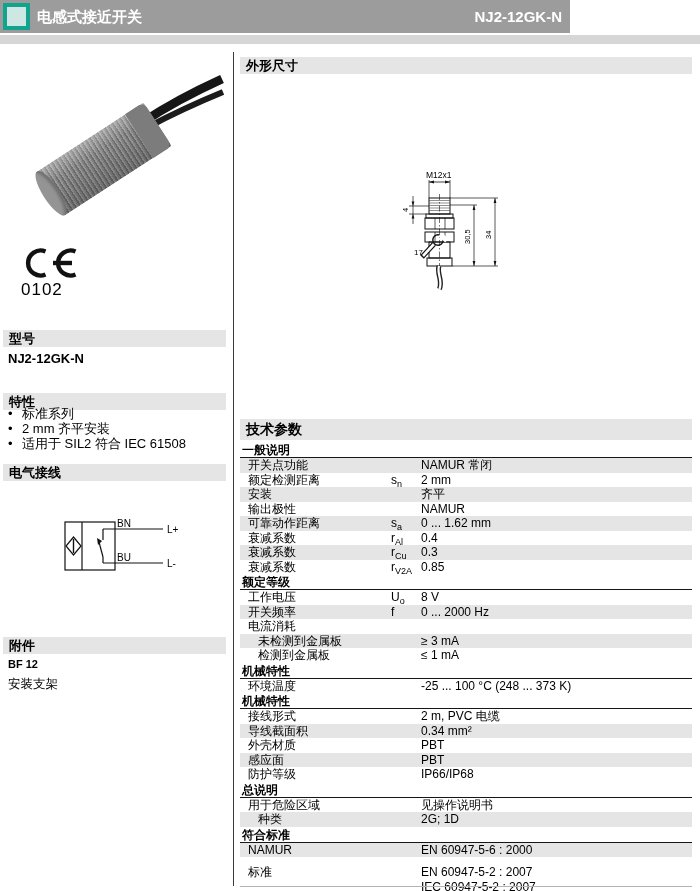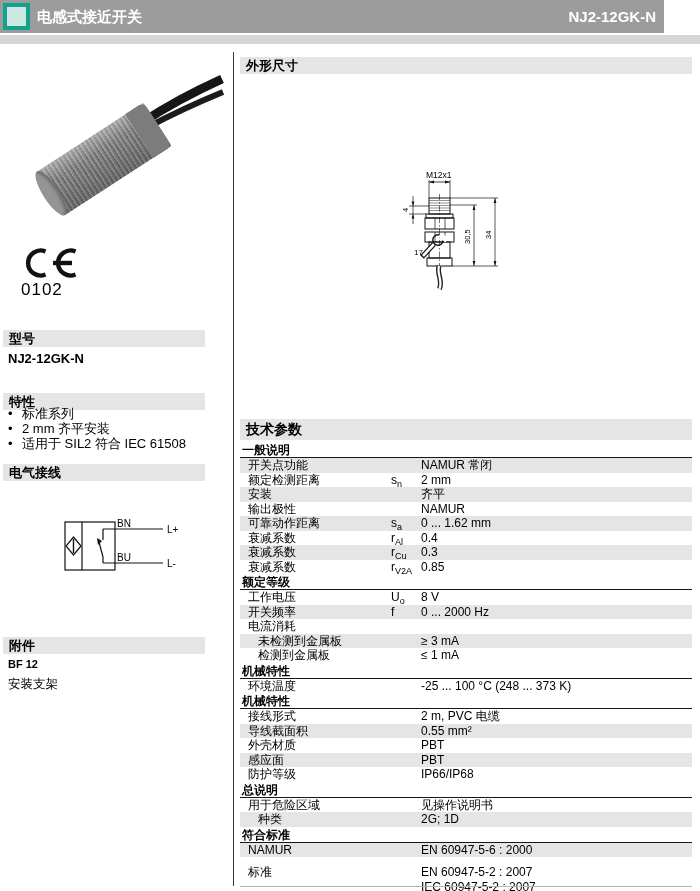--- a/index.html
+++ b/index.html
@@ -1,31 +1,31 @@
 <!DOCTYPE html>
 <html><head>
 <meta charset="utf-8">
 <style>
   html,body{margin:0;padding:0;background:#fff;}
   .page{position:relative;width:700px;height:891px;background:#fff;overflow:hidden;
         font-family:"Liberation Sans",sans-serif;color:#000;}
 
   
-  .topbar{position:absolute;left:0;top:0;width:664px;height:33px;background:#9c9c9c;}
+  .topbar{position:absolute;left:0;top:0;width:570px;height:33px;background:#9c9c9c;}
   .logo{position:absolute;left:3px;top:3px;width:27px;height:27px;background:#cfe7e2;
         border:4px solid #12a38e;box-sizing:border-box;}
   .topbar .ttl{position:absolute;left:37px;top:8px;color:#fff;font-weight:bold;font-size:15px;}
   .topbar .pn{position:absolute;right:8px;top:8px;color:#fff;font-weight:bold;font-size:15px;}
   .substrip{position:absolute;left:0;top:35px;width:700px;height:9px;background:#d6d6d6;}
   .divider{position:absolute;left:233px;top:52px;width:1px;height:834px;background:#3a3a3a;}
 
   
   .bar{position:absolute;background:#e5e5e5;font-weight:bold;font-size:13px;height:17px;
        line-height:17px;padding-left:6px;box-sizing:border-box;}
-  .lbar{left:3px;width:202px;}
+  .lbar{left:3px;width:223px;}
   .rbar{left:240px;width:452px;}
   .techbar{height:21px;line-height:21px;font-size:14px;}
 
   
   .photo{position:absolute;left:10px;top:60px;width:215px;height:165px;}
   .cable-svg{position:absolute;left:0;top:0;}
   .barrel{position:absolute;left:30px;top:73px;width:128px;height:52px;
           transform:rotate(-33deg);border-radius:3px;
           background:
             linear-gradient(180deg, rgba(255,255,255,.32), rgba(255,255,255,0) 32%, rgba(0,0,0,.20) 96%),
@@ -274,21 +274,21 @@
       </div>
       <div class="sec-title">机械特性</div>
       <div class="trow">
         <span class="tlabel">接线形式</span>
         <span class="tsym"></span>
         <span class="tval">2 m, PVC 电缆</span>
       </div>
       <div class="trow shaded">
         <span class="tlabel">导线截面积</span>
         <span class="tsym"></span>
-        <span class="tval">0.55 mm²</span>
+        <span class="tval">0.34 mm²</span>
       </div>
       <div class="trow">
         <span class="tlabel">外壳材质</span>
         <span class="tsym"></span>
         <span class="tval">PBT</span>
       </div>
       <div class="trow shaded">
         <span class="tlabel">感应面</span>
         <span class="tsym"></span>
         <span class="tval">PBT</span>

